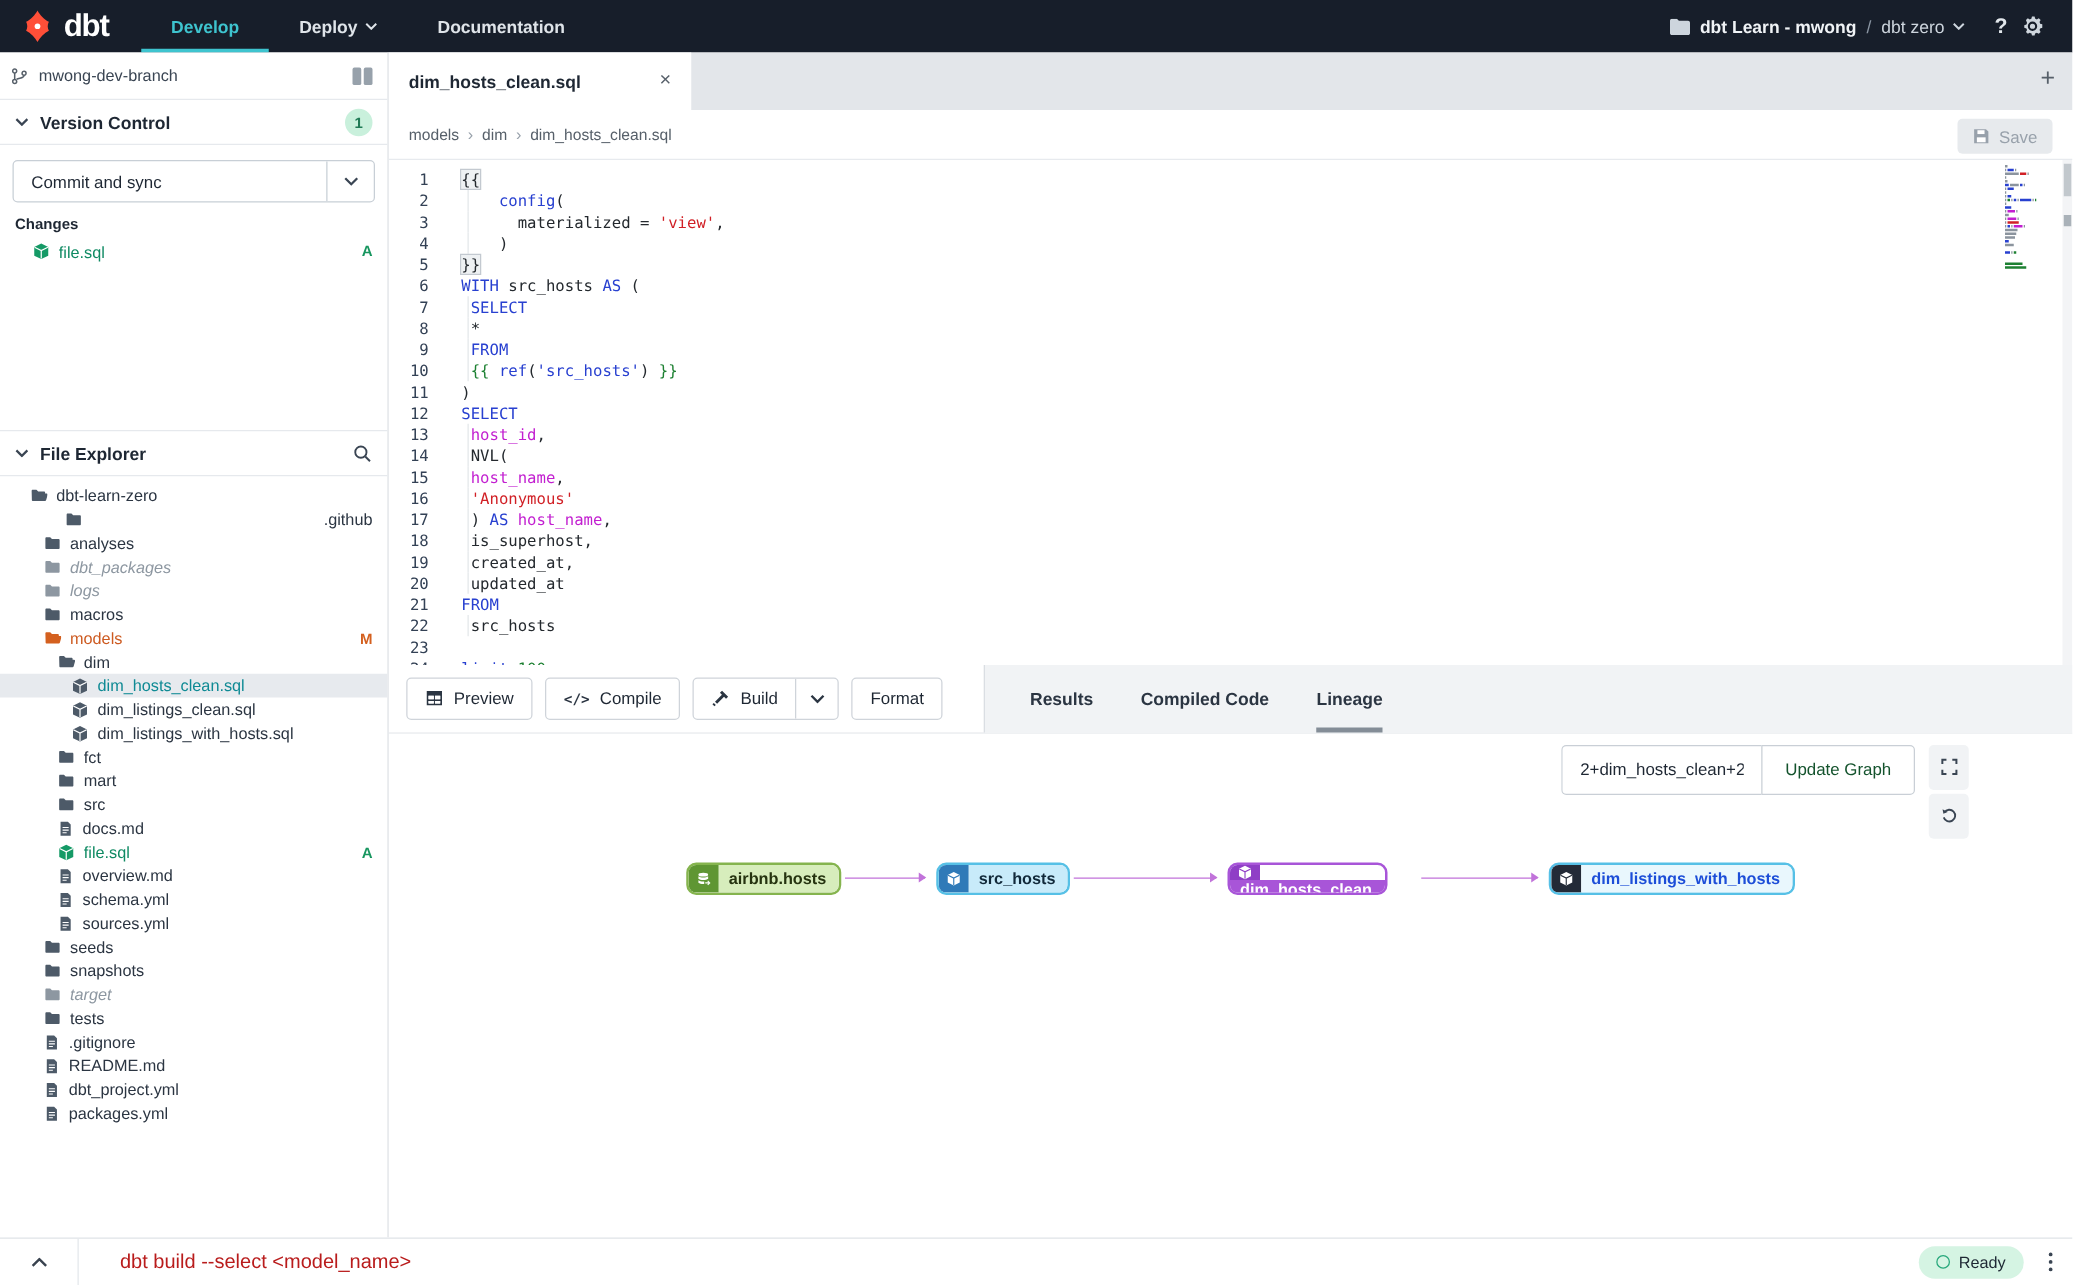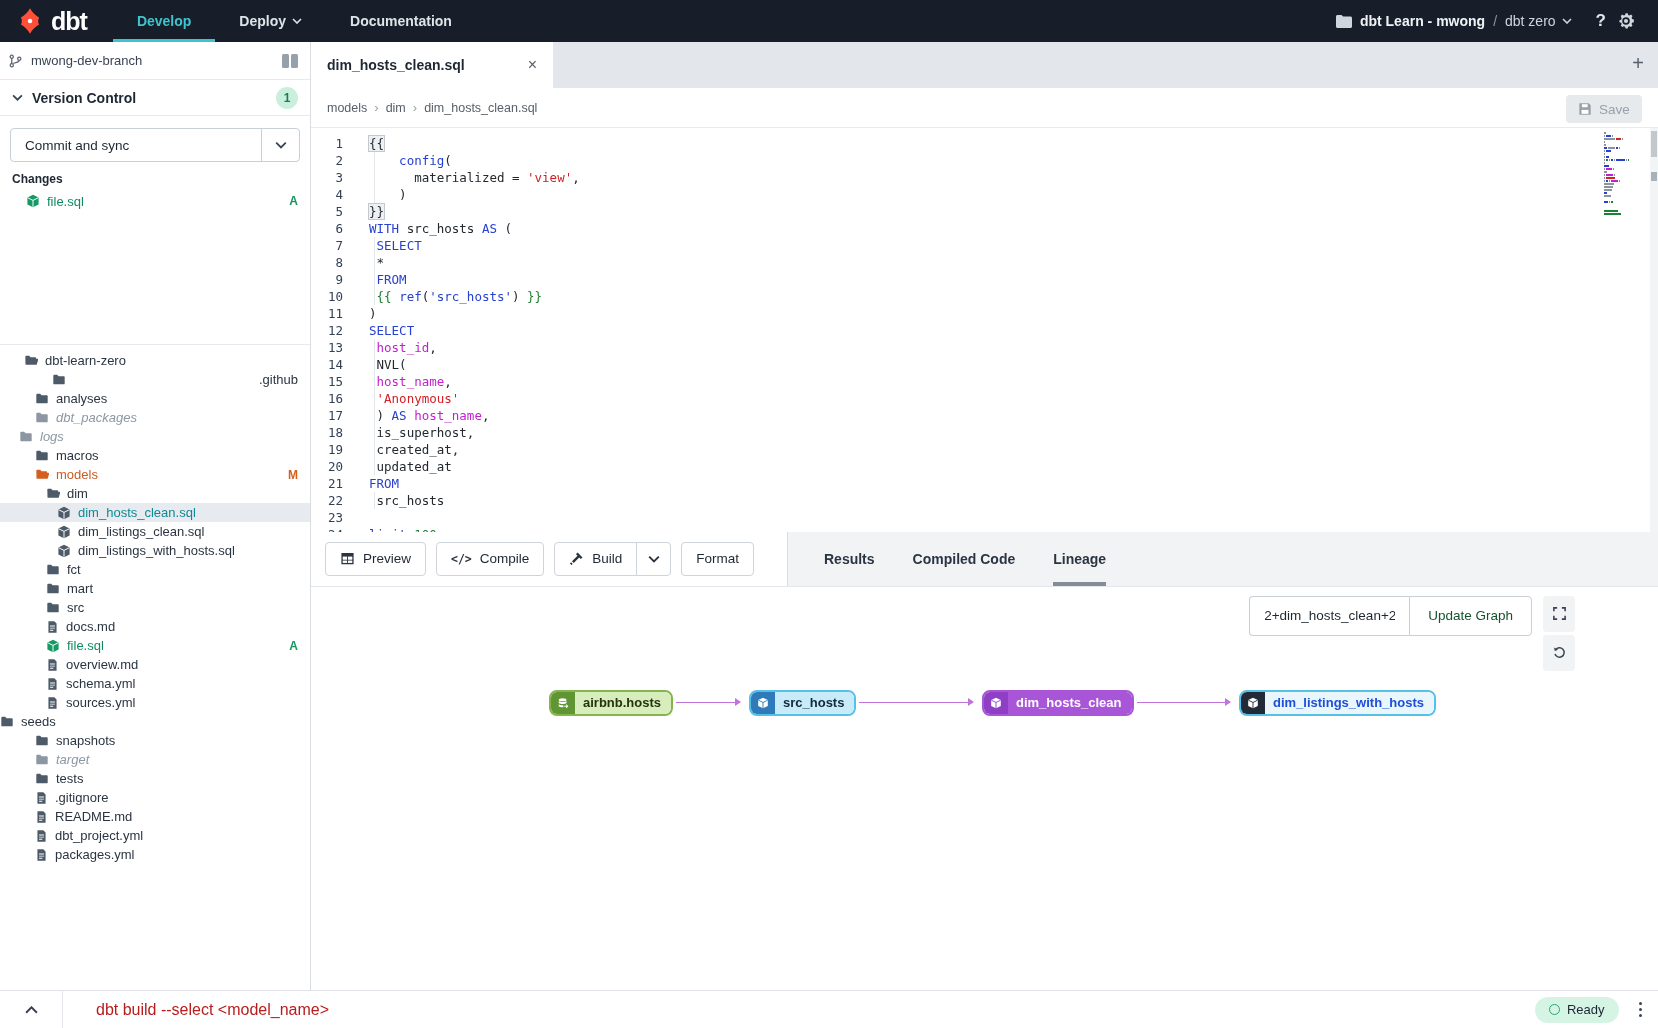--- a/index.html
+++ b/index.html
@@ -219,20 +219,31 @@
           <svg viewBox="0 0 16 16" width="14" height="14">
               <path fill="currentColor" d="M8 .9 14.4 4v8L8 15.1 1.6 12V4Z"></path>
               <path d="M1.9 4.3 8 7.3l6.1-3M8 7.3v7.4" stroke="#fff" stroke-width="1.1" fill="none"></path>
             </svg>
         </span>
         <span class="green-name">file.sql</span>
         <span class="badge-a">A</span>
       </div>
     </div>
 
+    <div class="sec-header fe-header">
+      <svg width="11" height="7" viewBox="0 0 10 6">
+          <path d="M1 1l4 4 4-4" stroke="#3a4553" stroke-width="1.6" fill="none"></path>
+        </svg>
+      <span>File Explorer</span>
+      <span class="sh-spacer"></span>
+      <svg width="16" height="16" viewBox="0 0 16 16" fill="none" stroke="#3a4553" stroke-width="1.5">
+          <circle cx="6.7" cy="6.7" r="4.5"></circle>
+          <path d="M10.2 10.2 14 14"></path>
+        </svg>
+    </div>
     <div class="tree" id="file-tree">
         <div class="trow" style="padding-left: 24px;">
           <span class="ticon">
             <svg viewBox="0 0 16 16" width="14" height="14">
               <path fill="currentColor" d="M1.5 3.1c0-.6.4-1 1-1h3.4l1.6 1.5h5.3c.6 0 1 .4 1 1v.9h1.3c.7 0 1.2.6 1 1.3l-1.4 4.9c-.1.4-.5.7-1 .7h-11c-.6 0-1-.4-1-1z"></path>
             </svg>
           </span>
           <span class="tlabel">dbt-learn-zero</span>
         </div>
         <div class="trow" style="padding-left: 52px; justify-content: space-between;">
@@ -252,21 +263,21 @@
           <span class="tlabel">analyses</span>
         </div>
         <div class="trow muted" style="padding-left: 35px;">
           <span class="ticon">
             <svg viewBox="0 0 16 16" width="14" height="14">
               <path fill="currentColor" d="M1.5 3.1c0-.6.4-1 1-1h3.4l1.6 1.5h6c.6 0 1 .4 1 1v7.3c0 .6-.4 1-1 1h-11c-.6 0-1-.4-1-1z"></path>
             </svg>
           </span>
           <span class="tlabel">dbt_packages</span>
         </div>
-        <div class="trow muted" style="padding-left: 19px;">
+        <div class="trow muted" style="padding-left: 35px;">
           <span class="ticon">
             <svg viewBox="0 0 16 16" width="14" height="14">
               <path fill="currentColor" d="M1.5 3.1c0-.6.4-1 1-1h3.4l1.6 1.5h6c.6 0 1 .4 1 1v7.3c0 .6-.4 1-1 1h-11c-.6 0-1-.4-1-1z"></path>
             </svg>
           </span>
           <span class="tlabel">logs</span>
         </div>
         <div class="trow" style="padding-left: 35px;">
           <span class="ticon">
             <svg viewBox="0 0 16 16" width="14" height="14">
@@ -382,21 +393,21 @@
         </div>
         <div class="trow" style="padding-left: 46px;">
           <span class="ticon">
             <svg viewBox="0 0 16 16" width="13" height="14">
               <path fill="currentColor" d="M3 1h7.2L13 3.8V15H3z"></path>
               <path fill="#fff" d="M5 6.2h6v1.1H5zm0 2.6h6v1.1H5zm0 2.6h4v1.1H5z"></path>
             </svg>
           </span>
           <span class="tlabel">sources.yml</span>
         </div>
-        <div class="trow" style="">
+        <div class="trow" style="padding-left: 35px;">
           <span class="ticon">
             <svg viewBox="0 0 16 16" width="14" height="14">
               <path fill="currentColor" d="M1.5 3.1c0-.6.4-1 1-1h3.4l1.6 1.5h6c.6 0 1 .4 1 1v7.3c0 .6-.4 1-1 1h-11c-.6 0-1-.4-1-1z"></path>
             </svg>
           </span>
           <span class="tlabel">seeds</span>
         </div>
         <div class="trow" style="padding-left: 35px;">
           <span class="ticon">
             <svg viewBox="0 0 16 16" width="14" height="14">
@@ -698,21 +709,21 @@
         </div>
         <div class="lnode" style="left: 438px; border-color: rgb(86, 192, 230);">
           <span class="licon" style="background: rgb(47, 122, 184);">
             <svg viewBox="0 0 16 16" width="12" height="12">
               <path fill="#fff" d="M8 .9 14.4 4v8L8 15.1 1.6 12V4Z"></path>
               <path d="M1.9 4.3 8 7.3l6.1-3M8 7.3v7.4" stroke="#2f7ab8" stroke-width="1.2" fill="none"></path>
             </svg>
           </span>
           <span class="llabel" style="background: rgb(200, 235, 250); color: rgb(17, 41, 58);">src_hosts</span>
         </div>
-        <div class="lnode" style="left: 671px; border-color: rgb(168, 85, 216);">
+        <div class="lnode" style="left: 671px; border-color: rgb(168, 85, 216); flex-direction: column;">
           <span class="licon" style="background: rgb(143, 63, 198);">
             <svg viewBox="0 0 16 16" width="12" height="12">
               <path fill="#fff" d="M8 .9 14.4 4v8L8 15.1 1.6 12V4Z"></path>
               <path d="M1.9 4.3 8 7.3l6.1-3M8 7.3v7.4" stroke="#8f3fc6" stroke-width="1.2" fill="none"></path>
             </svg>
           </span>
           <span class="llabel" style="background: rgb(168, 85, 216); color: rgb(255, 255, 255);">dim_hosts_clean</span>
         </div>
         <div class="lnode" style="left: 928px; border-color: rgb(86, 192, 230);">
           <span class="licon" style="background: rgb(35, 42, 55);">

